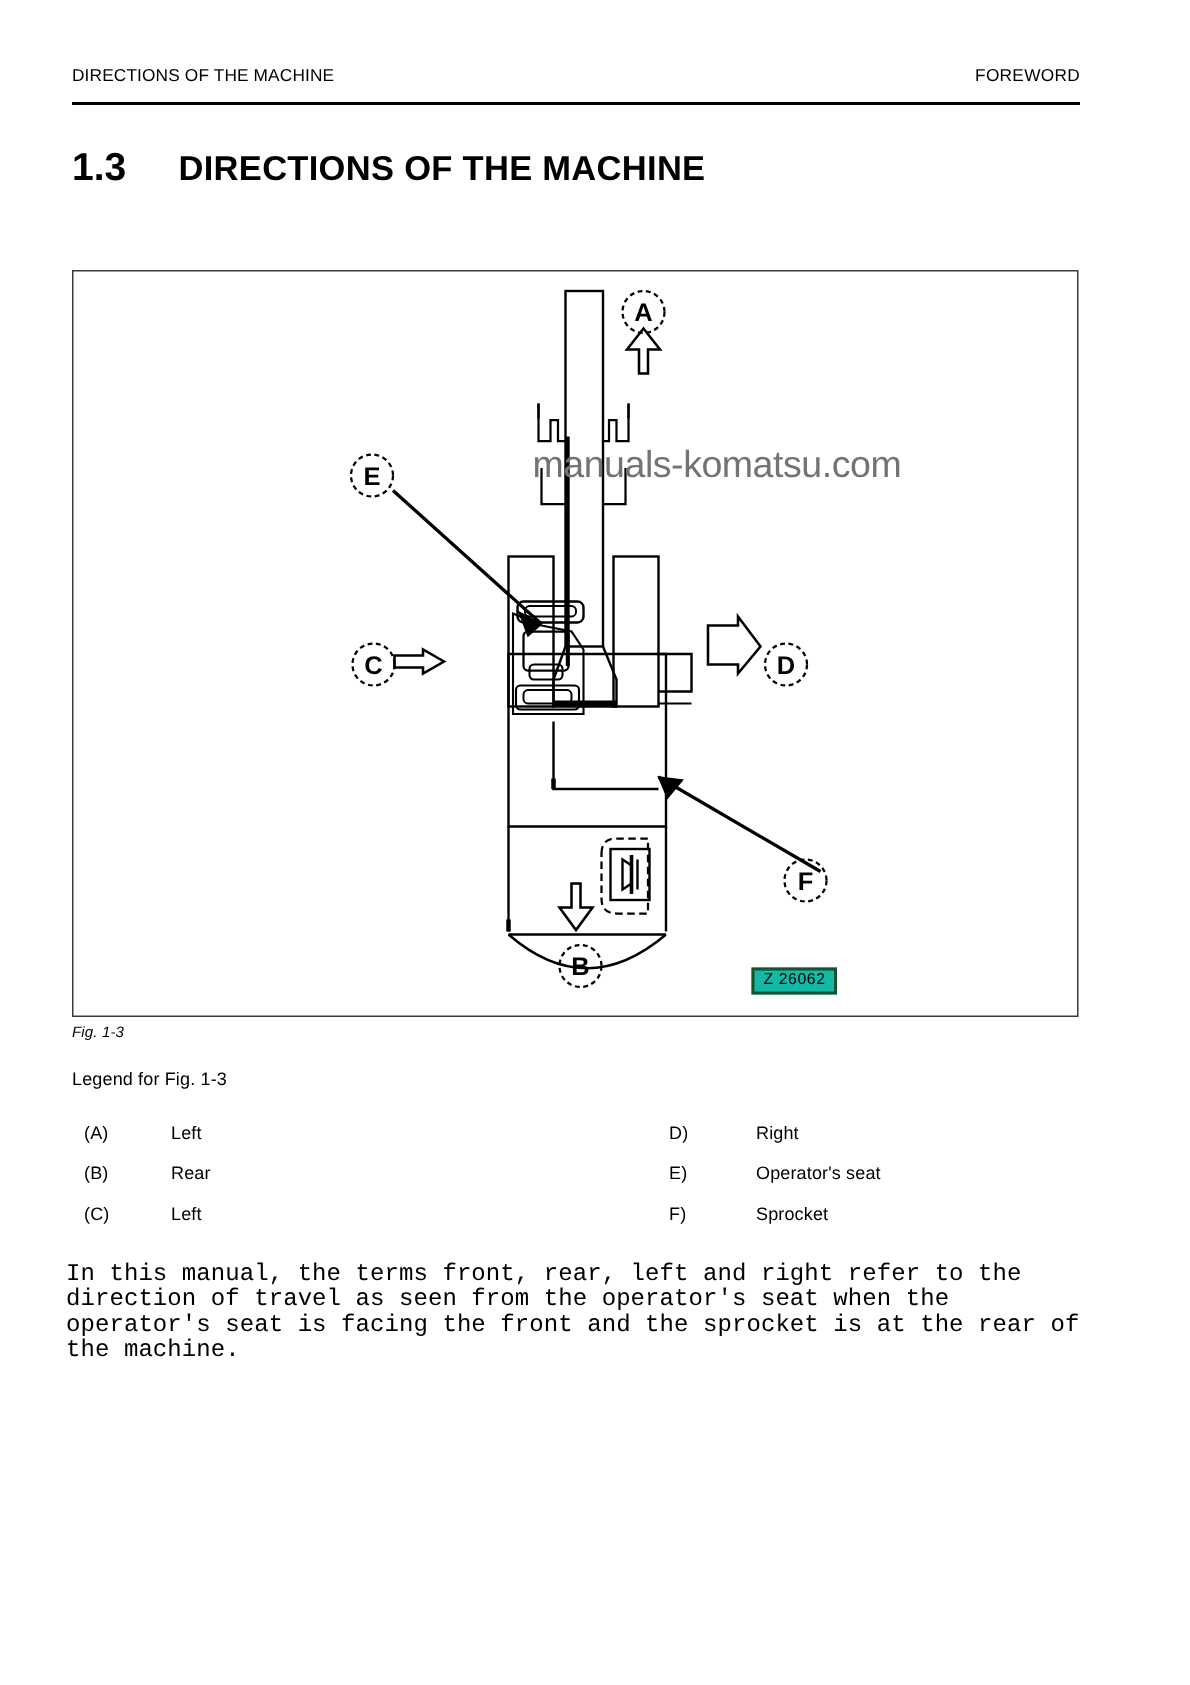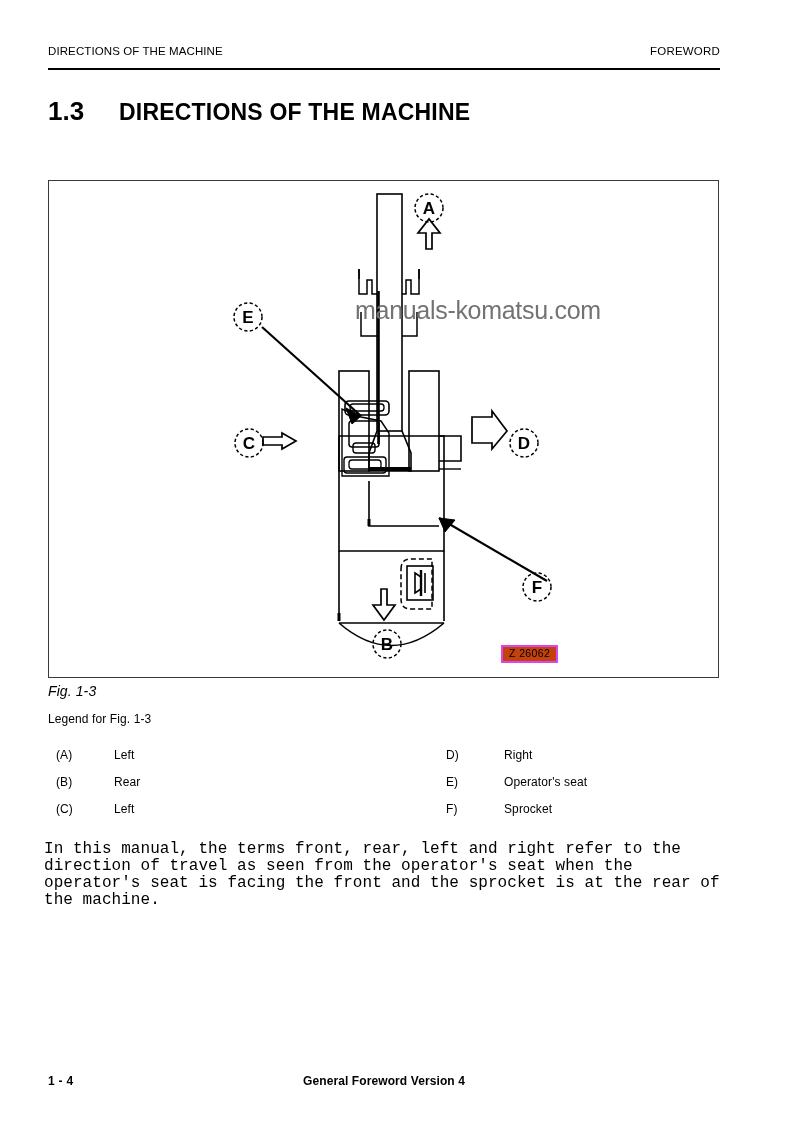--- a/index.html
+++ b/index.html
@@ -101,35 +101,35 @@
     font-size: 25px;
     color: #737373;
     letter-spacing: -0.3px;
     white-space: nowrap;
     font-family: "Liberation Sans", sans-serif;
   }
   .fig-id {
     position: absolute;
     left: 452px;
     top: 464px;
-    border: 2px solid #d946ef;
+    border: 2px solid #14532d;
     padding: 1px 6px 2px 6px;
     font-size: 10.5px;
     font-family: "Liberation Sans", sans-serif;
     letter-spacing: 0.4px;
-    background: #c2410c;
+    background: #14b8a6;
     line-height: 11px;
   }
 
   
   .fig-caption {
     position: absolute;
     left: 48px;
     top: 683px;
-    font-size: 14px;
+    font-size: 10px;
     font-style: italic;
     letter-spacing: 0.1px;
   }
   .legend-title {
     position: absolute;
     left: 48px;
     top: 712px;
     font-size: 12px;
     letter-spacing: 0.1px;
   }
@@ -357,18 +357,14 @@
       <div class="legend-row">
         <span class="legend-key">F)</span>
         <span class="legend-val">Sprocket</span>
       </div>
     </div>
 
   </div>
 
   <div class="body-text">In this manual, the terms front, rear, left and right refer to the direction of travel as seen from the operator's seat when the operator's seat is facing the front and the sprocket is at the rear of the machine.</div>
 
-  <div class="footer">
-    <span class="footer-page">1 - 4</span>
-    <span class="footer-center">General Foreword Version 4</span>
-  </div>
 
 </div>
 
 </body></html>

